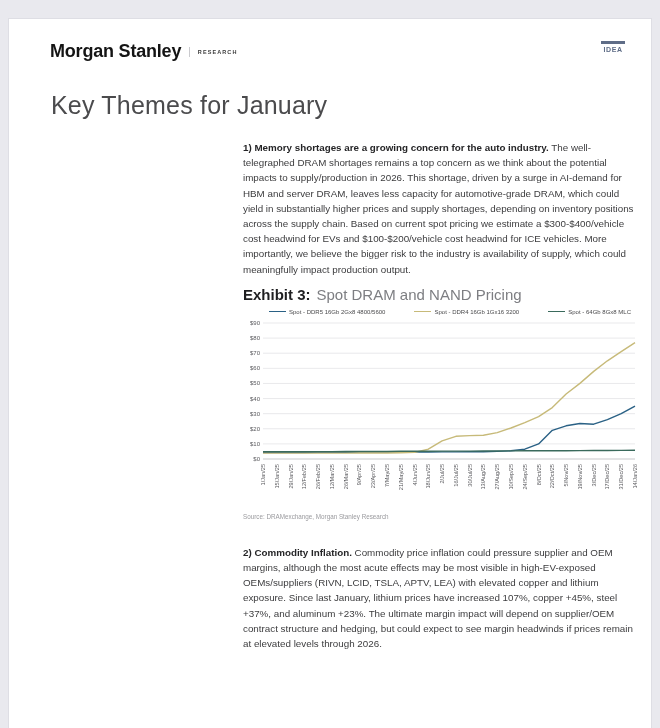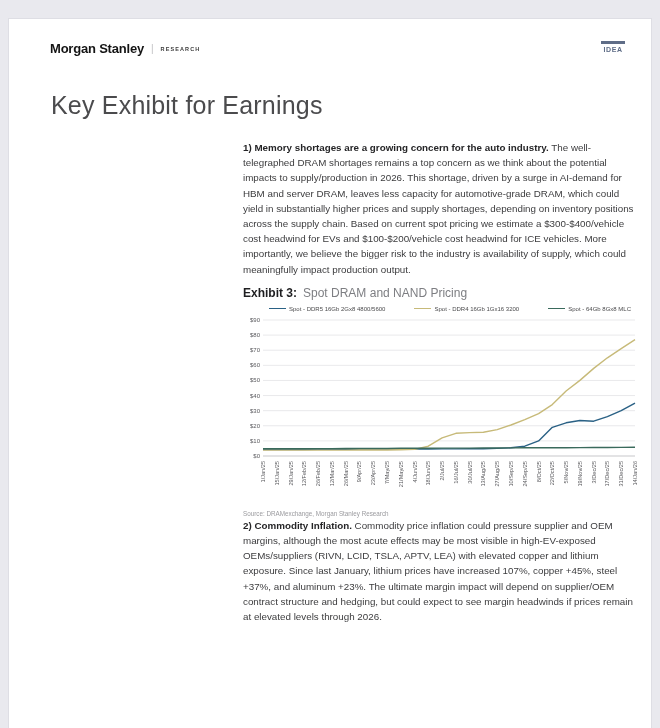--- a/index.html
+++ b/index.html
@@ -15,67 +15,67 @@
     left:8px; top:18px;
     width:644px; height:710px;
     background:#ffffff;
     border:1px solid #dedee4;
     border-bottom:none;
   }
   
   .hdr { position:absolute; left:41px; right:26px; top:22px; height:20px;
          display:flex; justify-content:space-between; align-items:flex-start; }
   .brand { display:flex; align-items:center; gap:7px; }
-  .ms-logo { font-size:13px; font-weight:700; color:#141414; letter-spacing:-0.2px; }
+  .ms-logo { font-size:18px; font-weight:700; color:#141414; letter-spacing:-0.2px; }
   .brand-divider { color:#c0c0c4; font-size:10px; font-weight:300; }
   .research { font-size:5.5px; font-weight:700; color:#3a3a3a; letter-spacing:1.1px; }
   .idea-badge {
     border-top:3px solid #5f6d87;
     padding-top:2px;
     font-size:7px; font-weight:700; letter-spacing:0.6px;
     color:#5f6d87; text-align:center; min-width:24px;
     cursor:pointer;
   }
   
   .page-title {
     position:absolute; left:42px; top:72px;
     font-size:25px; font-weight:300; color:#4b4b4d; letter-spacing:0.2px;
   }
   
   .content { position:absolute; left:234px; top:121px; width:396px; }
   .body-p { font-size:9.8px; line-height:15.2px; color:#3c3c3e; }
   .body-p .lead { font-weight:700; color:#252527; }
-  .exhibit-cap { margin-top:9px; font-size:12px; }
+  .exhibit-cap { margin-top:9px; font-size:15px; }
   .exhibit-label { font-weight:700; color:#1f1f21; }
   .exhibit-title { color:#7d7e82; margin-left:6px; }
   
   .chart-wrap { margin-top:6px; }
   .legend { display:flex; justify-content:space-between; padding:0 8px 0 26px; margin-bottom:2px; }
   .legend-item { display:flex; align-items:center; gap:3px; }
   .legend-swatch { width:17px; height:0; border-top:1.6px solid #000; }
   .legend-label { font-size:6px; color:#4a4a4c; }
   svg text { font-family:"Liberation Sans", sans-serif; }
   .source { margin-top:4px; font-size:6.3px; color:#9a9a9e; }
-  .p2 { margin-top:1px; }
+  .p2 { margin-top:25px; }
 </style>
 </head>
 <body>
 
 <div class="page">
 
   <div class="hdr">
     <div class="brand">
       <span class="ms-logo">Morgan Stanley</span>
       <span class="brand-divider">|</span>
       <span class="research">RESEARCH</span>
     </div>
     <div class="idea-badge">IDEA</div>
   </div>
 
-  <h1 class="page-title">Key Exhibit for Earnings</h1>
+  <h1 class="page-title">Key Themes for January</h1>
 
   <div class="content">
 
     <p class="body-p"><span class="lead">1) Memory shortages are a growing concern for the auto industry.</span><span> The well-telegraphed DRAM shortages remains a top concern as we think about the potential impacts to supply/production in 2026. This shortage, driven by a surge in AI-demand for HBM and server DRAM, leaves less capacity for automotive-grade DRAM, which could yield in substantially higher prices and supply shortages, depending on inventory positions across the supply chain. Based on current spot pricing we estimate a $300-$400/vehicle cost headwind for EVs and $100-$200/vehicle cost headwind for ICE vehicles. More importantly, we believe the bigger risk to the industry is availability of supply, which could meaningfully impact production output.</span></p>
 
     <div class="exhibit-cap">
       <span class="exhibit-label">Exhibit 3:</span><span class="exhibit-title">Spot DRAM and NAND Pricing</span>
     </div>
 
     <div class="chart-wrap">

